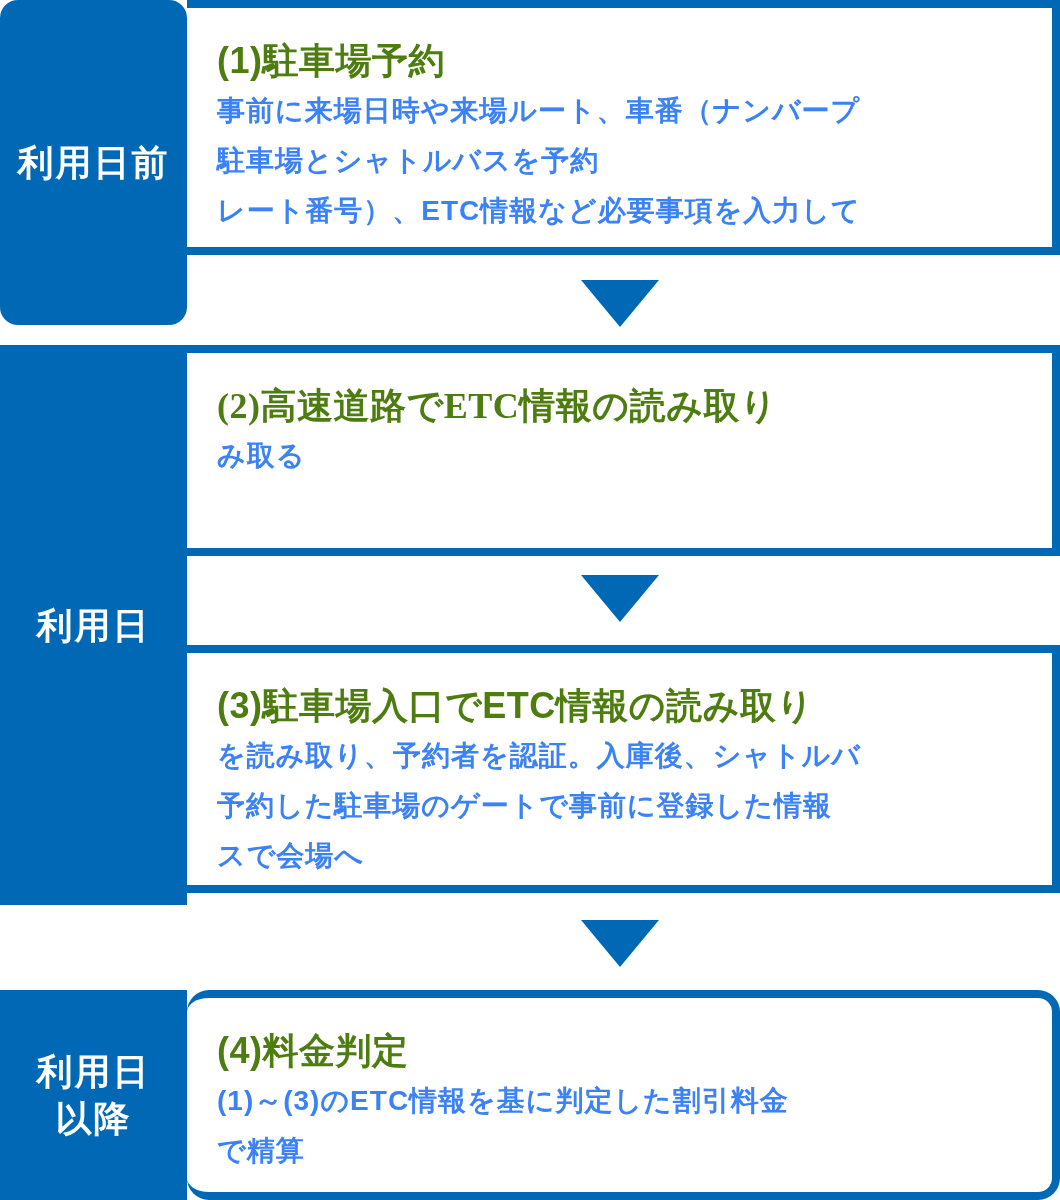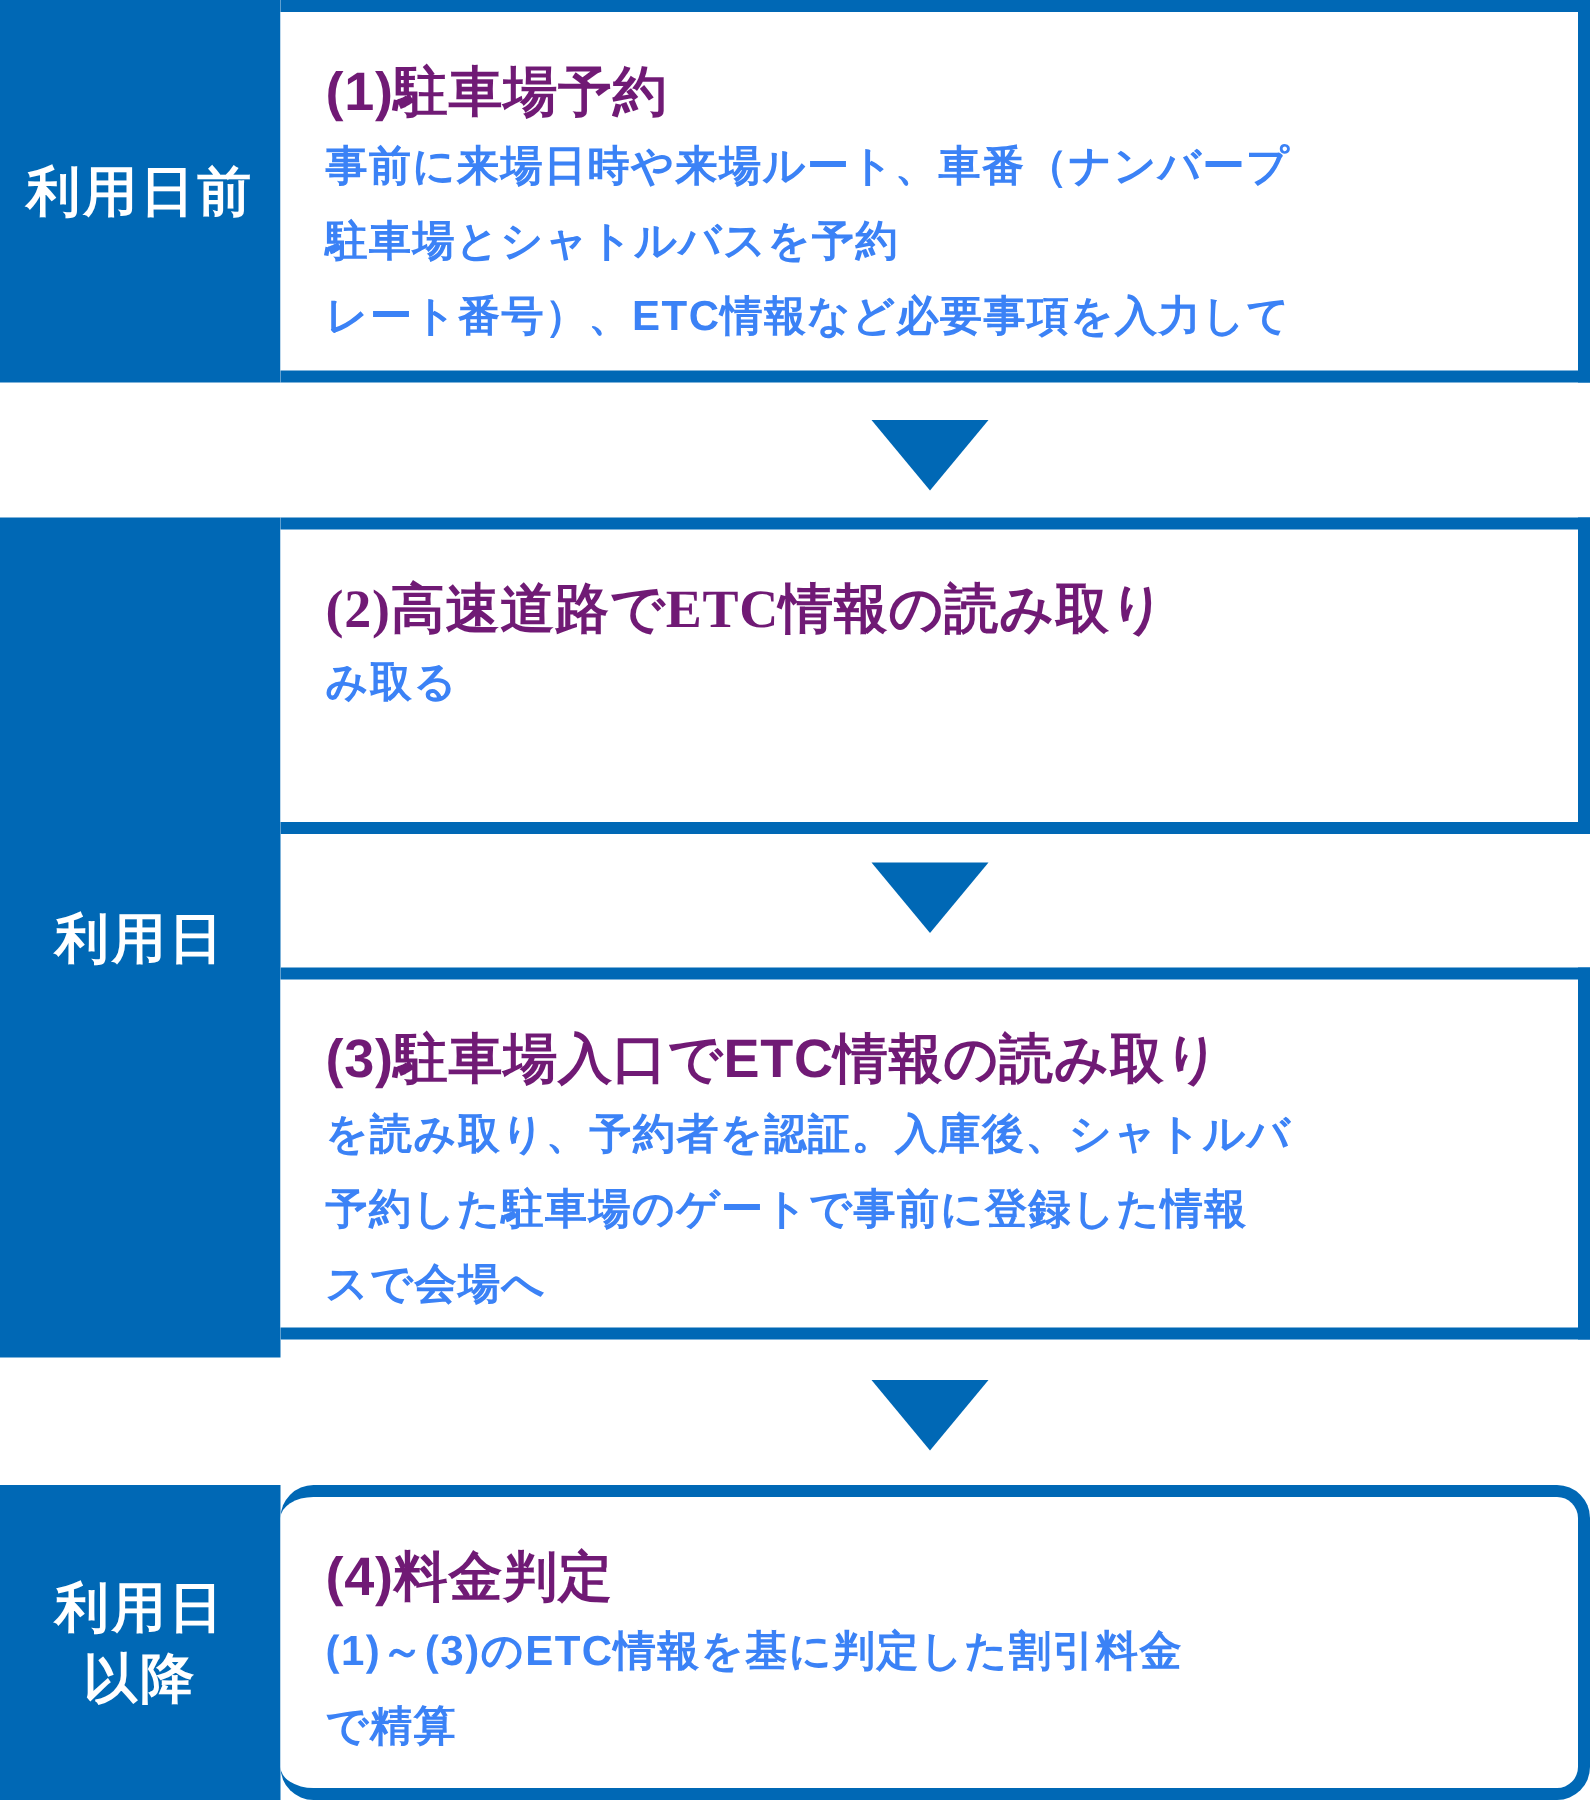--- a/index.html
+++ b/index.html
@@ -13,31 +13,31 @@
   }
   .label-line{
     color:#ffffff;font-size:36px;line-height:47px;letter-spacing:2px;white-space:nowrap;
   }
   .step-box{
     position:absolute;left:187px;width:873px;box-sizing:border-box;
     background:#ffffff;border:8px solid #0068b5;border-left:none;
     padding:28px 20px 0 30px;
   }
   .step-heading{
-    color:#701a75;font-size:36px;line-height:50px;letter-spacing:0.5px;white-space:nowrap;
+    color:#4d7c0f;font-size:36px;line-height:50px;letter-spacing:0.5px;white-space:nowrap;
   }
   .body-line{
     color:#3b82f6;font-size:28px;line-height:50px;letter-spacing:1px;white-space:nowrap;
   }
   .down-arrow{
     position:absolute;left:581px;width:0;height:0;
     border-left:39px solid transparent;border-right:39px solid transparent;
     border-top:47px solid #0068b5;
   }
-  .col-1{top:0;height:255px;}
+  .col-1{top:0;height:325px;border-radius:18px;}
   .col-2{top:345px;height:560px;}
   .col-3{top:990px;height:210px;}
   .box-1{top:0;height:255px;}
   .box-2{top:345px;height:211px;font-family:Liberation Serif, serif;}
   .box-3{top:645px;height:248px;}
   .box-4{top:990px;height:210px;border-radius:22px;}
   .arrow-1{top:280px;}
   .arrow-2{top:575px;}
   .arrow-3{top:920px;}
 </style>

